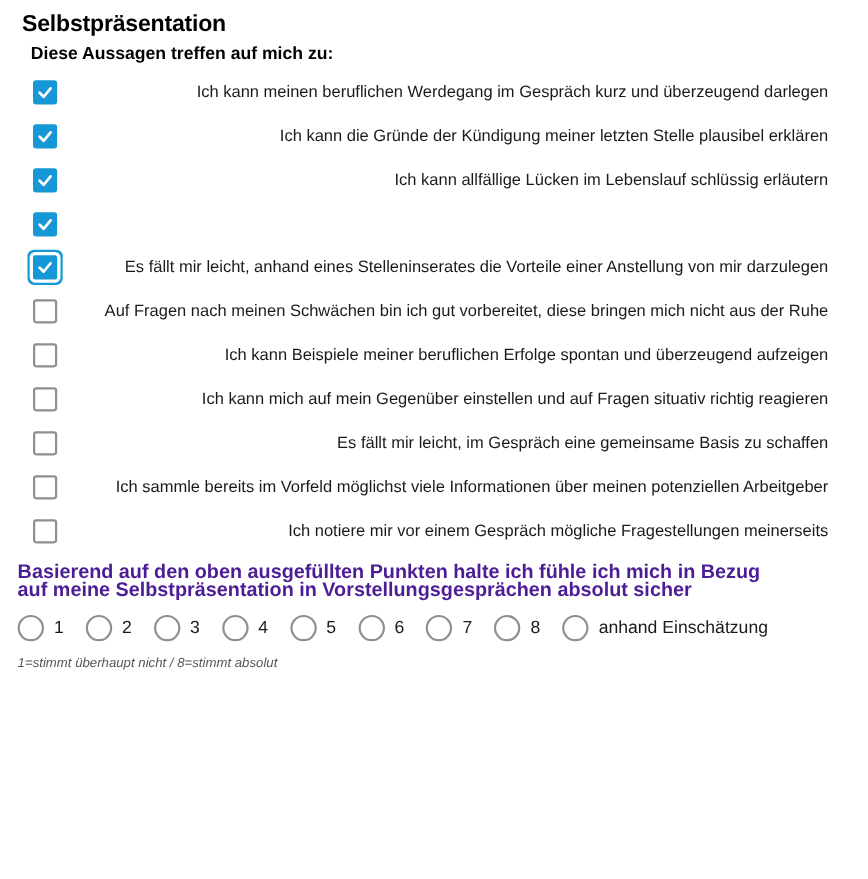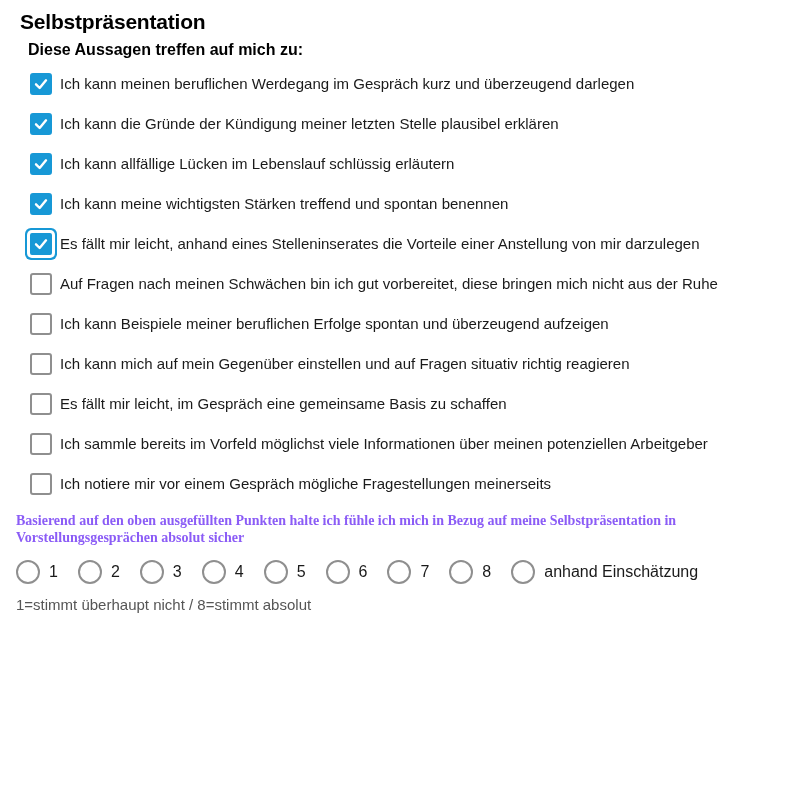--- a/index.html
+++ b/index.html
@@ -32,20 +32,21 @@
     color:#000;
     margin:7px 0 0 8px;
   }
   .checklist{
     margin:13px 0 0 10px;
   }
   .check-row{
     display:flex;
     align-items:flex-start;
     margin-bottom:16px;
+    justify-content:space-between;
   }
   .checkbox{
     flex:0 0 auto;
     width:22px;
     height:22px;
     margin-top:1px;
     border:2px solid var(--box-border);
     border-radius:3px;
     background:#fff;
     display:inline-flex;
@@ -67,26 +68,25 @@
     font-size:15px;
     line-height:24px;
     margin-left:8px;
     max-width:706px;
     color:var(--text);
   }
   .bottom-section{
     margin:5px 0 0 -4px;
   }
   .rating-question{
-    font-size:14px;
+    font-size:18px;
     font-weight:bold;
     line-height:17px;
-    color:#8b5cf6;
+    color:#4c1d95;
     max-width:700px;
-    font-family:Liberation Serif, serif;
   }
   .radio-row{
     display:flex;
     align-items:center;
     margin-top:14px;
   }
   .radio-item{
     display:flex;
     align-items:center;
     margin-right:20px;
@@ -100,22 +100,23 @@
     border-radius:50%;
     background:#fff;
   }
   .radio-label{
     font-size:16px;
     margin-left:9px;
     color:var(--text);
   }
   .scale-legend{
     margin-top:12px;
-    font-size:15px;
+    font-size:12px;
     color:var(--muted);
+    font-style:italic;
   }
 </style>
 </head>
 <body>
 
 <div class="page">
 
   <h1 class="page-title">Selbstpräsentation</h1>
 
   <div class="section-subtitle">Diese Aussagen treffen auf mich zu:</div>
@@ -148,21 +149,20 @@
     </span>
     <span class="check-label">Ich kann allfällige Lücken im Lebenslauf schlüssig erläutern</span>
   </div>
 
   <div class="check-row">
     <span class="checkbox checked">
       <svg class="checkmark" width="16" height="16" viewBox="0 0 24 24">
         <polyline points="4.5 12.5 10 18 19.5 6.5" fill="none" stroke="#ffffff" stroke-width="3.6" stroke-linecap="round" stroke-linejoin="round"></polyline>
       </svg>
     </span>
-    <span class="check-label">Ich kann meine wichtigsten Stärken treffend und spontan benennen</span>
   </div>
 
   <div class="check-row">
     <span class="checkbox checked focused">
       <svg class="checkmark" width="16" height="16" viewBox="0 0 24 24">
         <polyline points="4.5 12.5 10 18 19.5 6.5" fill="none" stroke="#ffffff" stroke-width="3.6" stroke-linecap="round" stroke-linejoin="round"></polyline>
       </svg>
     </span>
     <span class="check-label">Es fällt mir leicht, anhand eines Stelleninserates die Vorteile einer Anstellung von mir darzulegen</span>
   </div>

